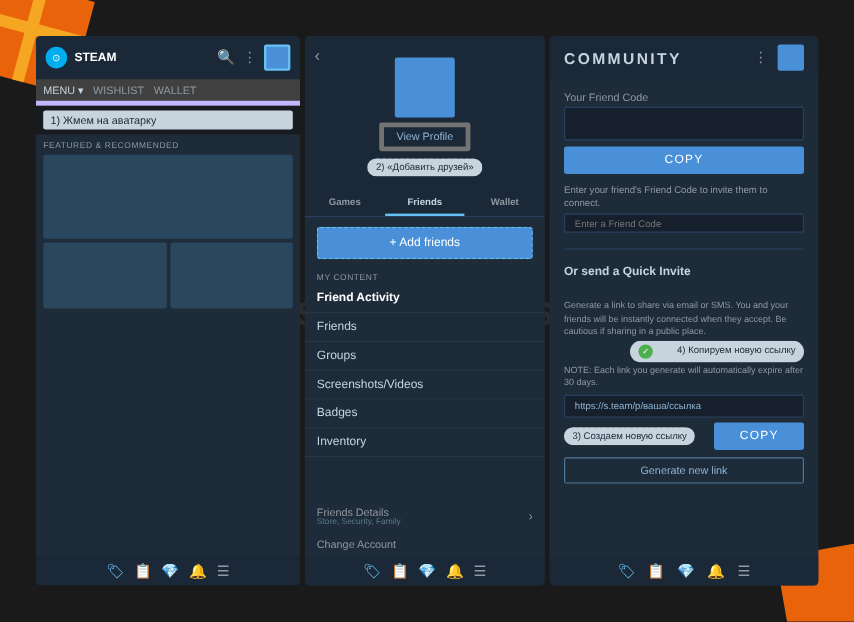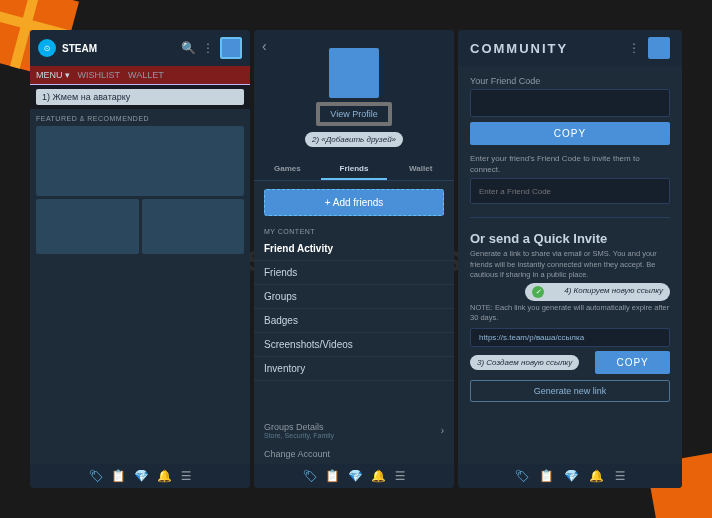--- a/index.html
+++ b/index.html
@@ -131,25 +131,25 @@
     }
     .avatar-circle {
       width: 22px;
       height: 22px;
       background: #4a90d9;
       border-radius: 2px;
       border: 2px solid #66c0f4;
     }
 
     .nav-bar {
-      background: #7f1d1d;
+      background: #404040;
       padding: 4px 6px;
       display: flex;
       gap: 8px;
-      border-bottom: 1px solid #c4b5fd;
+      border-bottom: 4px solid #c4b5fd;
     }
     .nav-item {
       color: #8f98a0;
       font-size: 9px;
       cursor: pointer;
       display: flex;
       align-items: center;
       gap: 2px;
     }
     .nav-item.active { color: #c6d4df; }
@@ -424,34 +424,34 @@
     }
 
     .enter-code-input {
       background: #16202d;
       border: 1px solid #2a3f5f;
       color: #5a7a8a;
       font-size: 8px;
       padding: 5px 8px;
       width: 100%;
       border-radius: 2px;
-      height: 26px;
+      height: 16px;
     }
 
     .divider {
       height: 1px;
       background: #2a3f5f;
       margin: 5px 0;
     }
 
     .quick-invite-title {
       color: #c6d4df;
-      font-size: 13px;
+      font-size: 10px;
       font-weight: bold;
-      margin-bottom: 3px;
+      margin-bottom: 18px;
     }
 
     .quick-invite-desc {
       color: #8f98a0;
       font-size: 7.5px;
       line-height: 1.4;
     }
 
     .step4-tooltip {
       background: #c8d4dd;
@@ -530,21 +530,20 @@
       gap: 10px;
       justify-content: center;
     }
 
     
     .tooltip-ellipse {
       border: 1.5px dashed #c8d4dd;
       border-radius: 20px;
       padding: 2px 6px;
       display: inline-flex;
-      font-style: italic;
     }
 
     .right-section {
       display: flex;
       flex-direction: column;
     }
 
     
     .invite-section {
       position: relative;
@@ -639,28 +638,28 @@
     </div>
 
     <button class="add-friends-btn">+ Add friends</button>
 
     <div class="my-content-label">MY CONTENT</div>
 
     <div class="content-menu">
       <div class="content-menu-item bold">Friend Activity</div>
       <div class="content-menu-item">Friends</div>
       <div class="content-menu-item">Groups</div>
+      <div class="content-menu-item">Screenshots/Videos</div>
       <div class="content-menu-item">Badges</div>
-      <div class="content-menu-item">Screenshots/Videos</div>
       <div class="content-menu-item">Inventory</div>
     </div>
 
     <div class="account-item">
       <div>
-        <div style="font-size:9px; color:#8f98a0;">Groups Details</div>
+        <div style="font-size:9px; color:#8f98a0;">Friends Details</div>
         <div style="font-size:7px; color:#5a7a8a;">Store, Security, Family</div>
       </div>
       <span style="color:#8f98a0; font-size:10px;">›</span>
     </div>
     <div class="account-item">
       <span style="font-size:9px; color:#8f98a0;">Change Account</span>
     </div>
 
     <div class="mid-bottom-bar">
       <span class="bottom-icon active">🏷</span>

